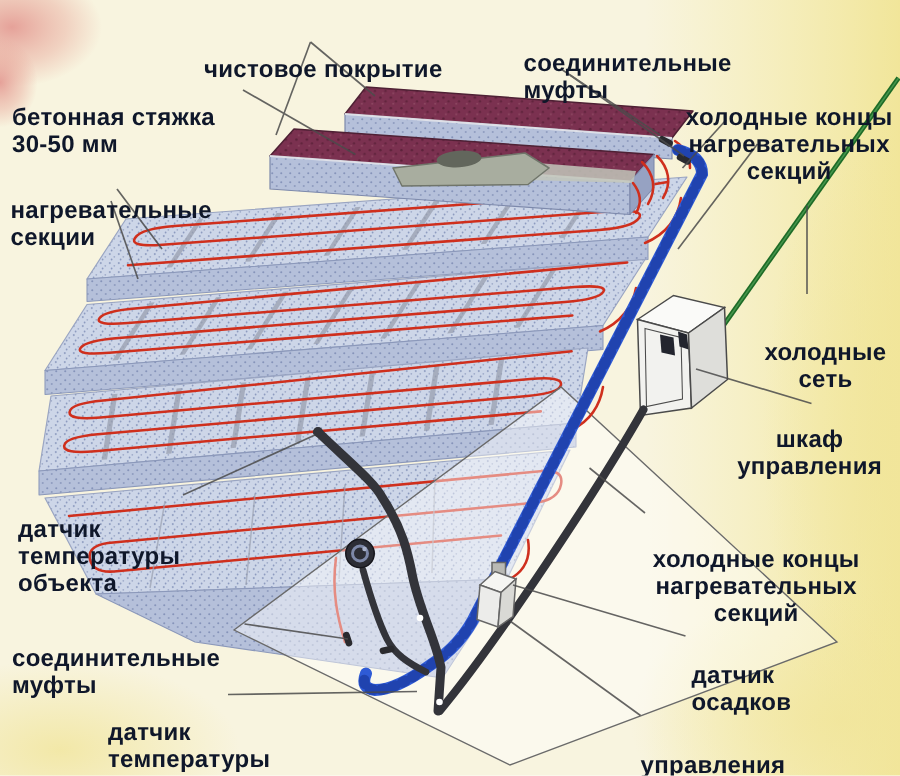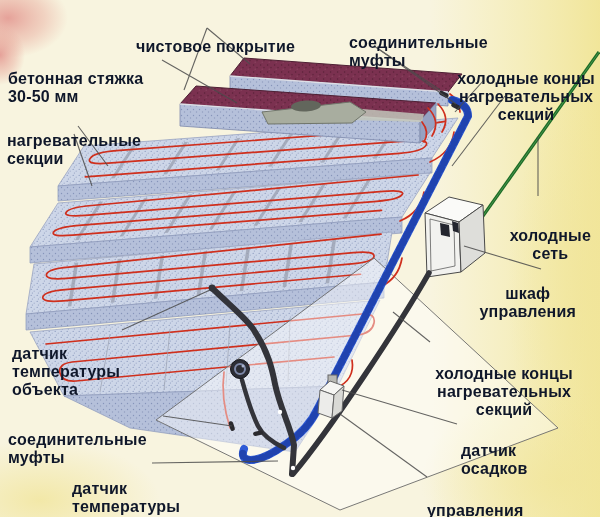--- a/index.html
+++ b/index.html
@@ -9,21 +9,21 @@
   svg{position:absolute;left:0;top:0;display:block;}
   .label{position:absolute;color:#0f172a;font-size:16px;line-height:1.14;
          font-weight:700;white-space:pre-line;letter-spacing:.2px;z-index:5;margin-top:30px;}
   .r{text-align:center;}
   .lb-finish{left:136px;top:8px;}
   .lb-coup-top{left:349px;top:4px;}
   .lb-screed{left:8px;top:40px;}
   .lb-coldtop{right:5px;top:40px;}
   .lb-heat{left:7px;top:102px;}
   .lb-power{right:9px;top:197px;}
-  .lb-cab{right:24px;top:255px;}
+  .lb-cab{right:12px;top:255px;}
   .lb-objt{left:12px;top:315px;}
   .lb-coldbot{right:27px;top:335px;}
   .lb-coupbot{left:8px;top:401px;}
   .lb-rain{left:461px;top:412px;}
   .lb-mount{left:427px;top:472px;}
   .lb-airt{left:72px;top:450px;}
 </style>
 </head>
 <body>
 

